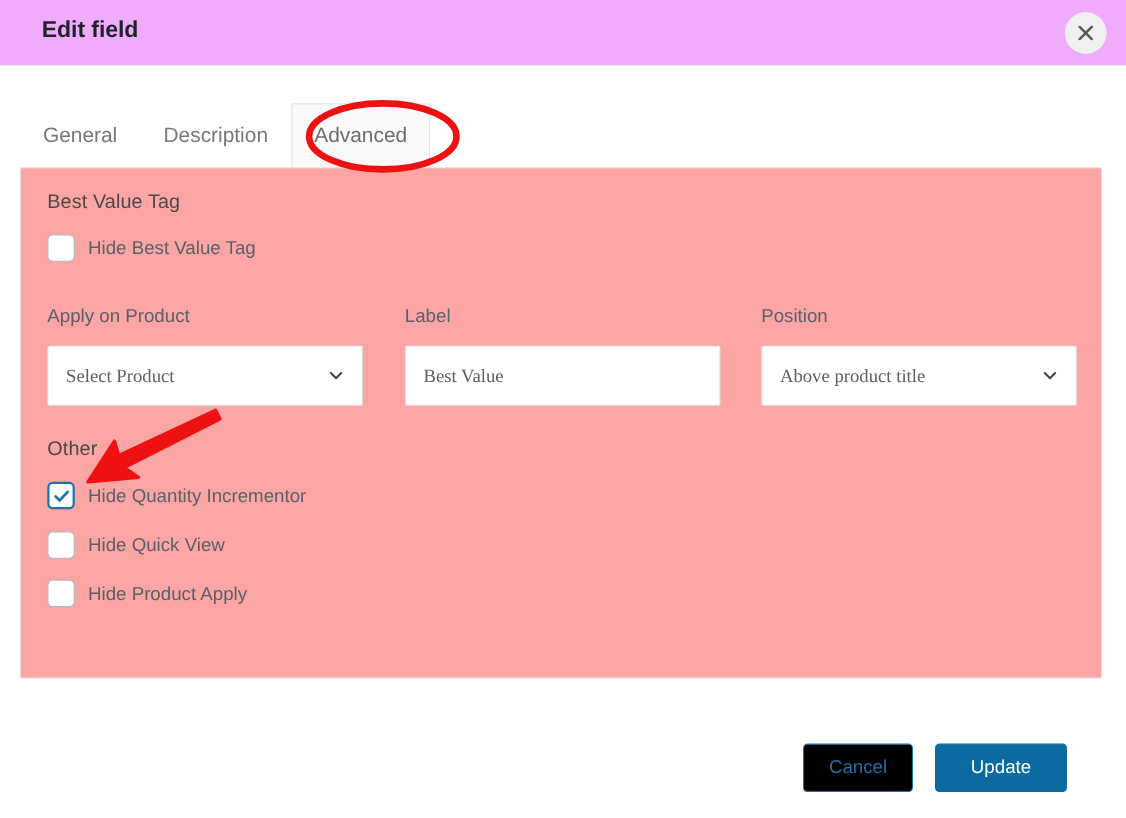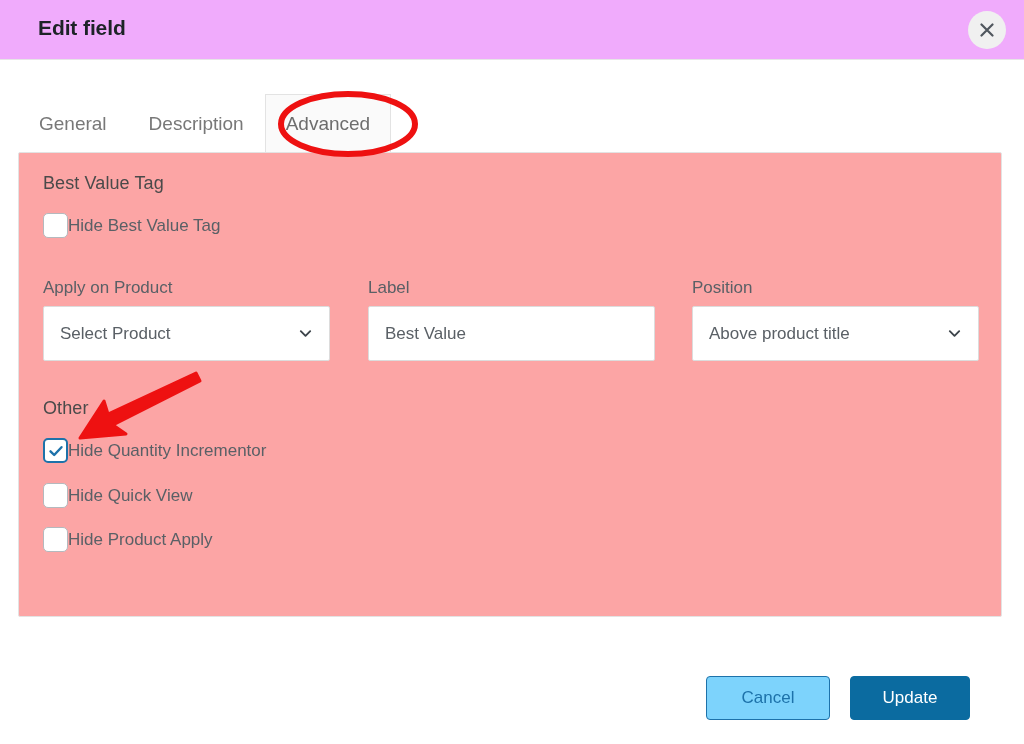--- a/index.html
+++ b/index.html
@@ -109,20 +109,21 @@
     letter-spacing: 0.1px;
   }
   .heading-best-value { left: 24px; top: 20px; }
   .heading-other { left: 24px; top: 245px; }
 
   
   .checkbox-row {
     position: absolute;
     display: flex;
     align-items: center;
+    gap: 12px;
   }
   .cb-hide-best-value { left: 24px; top: 60px; }
   .cb-hide-qty        { left: 24px; top: 285px; }
   .cb-hide-quick-view { left: 24px; top: 330px; }
   .cb-hide-product-img{ left: 24px; top: 374px; }
 
   .checkbox {
     width: 25px;
     height: 25px;
     border-radius: 5px;
@@ -156,34 +157,34 @@
     position: absolute;
   }
   .field-apply    { left: 24px;  top: 125px; width: 287px; }
   .field-label    { left: 349px; top: 125px; width: 287px; }
   .field-position { left: 673px; top: 125px; width: 287px; }
 
   .field-label-text {
     display: block;
     font-size: 17px;
     color: #5a6066;
-    margin-bottom: 8px;
+    margin-bottom: 16px;
   }
   .control {
     width: 100%;
     height: 55px;
     background: #ffffff;
     border: 1px solid #dcdcdc;
     border-radius: 2px;
     display: flex;
     align-items: center;
     padding: 0 16px;
     font-size: 17px;
     color: #5a6066;
-    font-family: Liberation Sans, sans-serif;
+    font-family: Liberation Serif, serif;
     cursor: pointer;
     position: relative;
   }
   .control.text-input { cursor: text; }
   .control .value { flex: 1; white-space: nowrap; overflow: hidden; }
   .chevron-down-icon {
     width: 15px;
     height: 15px;
     color: #3c434a;
     flex: 0 0 auto;
@@ -205,22 +206,22 @@
     font-size: 17px;
     font-family: "Liberation Sans", sans-serif;
     cursor: pointer;
     display: flex;
     align-items: center;
     justify-content: center;
   }
   .btn-cancel {
     right: 194px;
     top: 59px;
-    width: 124px;
-    background: #7dd3fc;
+    width: 100px;
+    background: #000000;
     border: 1px solid #1d72aa;
     color: #1d72aa;
   }
   .btn-update {
     right: 54px;
     top: 59px;
     width: 120px;
     background: #0b6ba0;
     border: 1px solid #0b6ba0;
     color: #ffffff;

